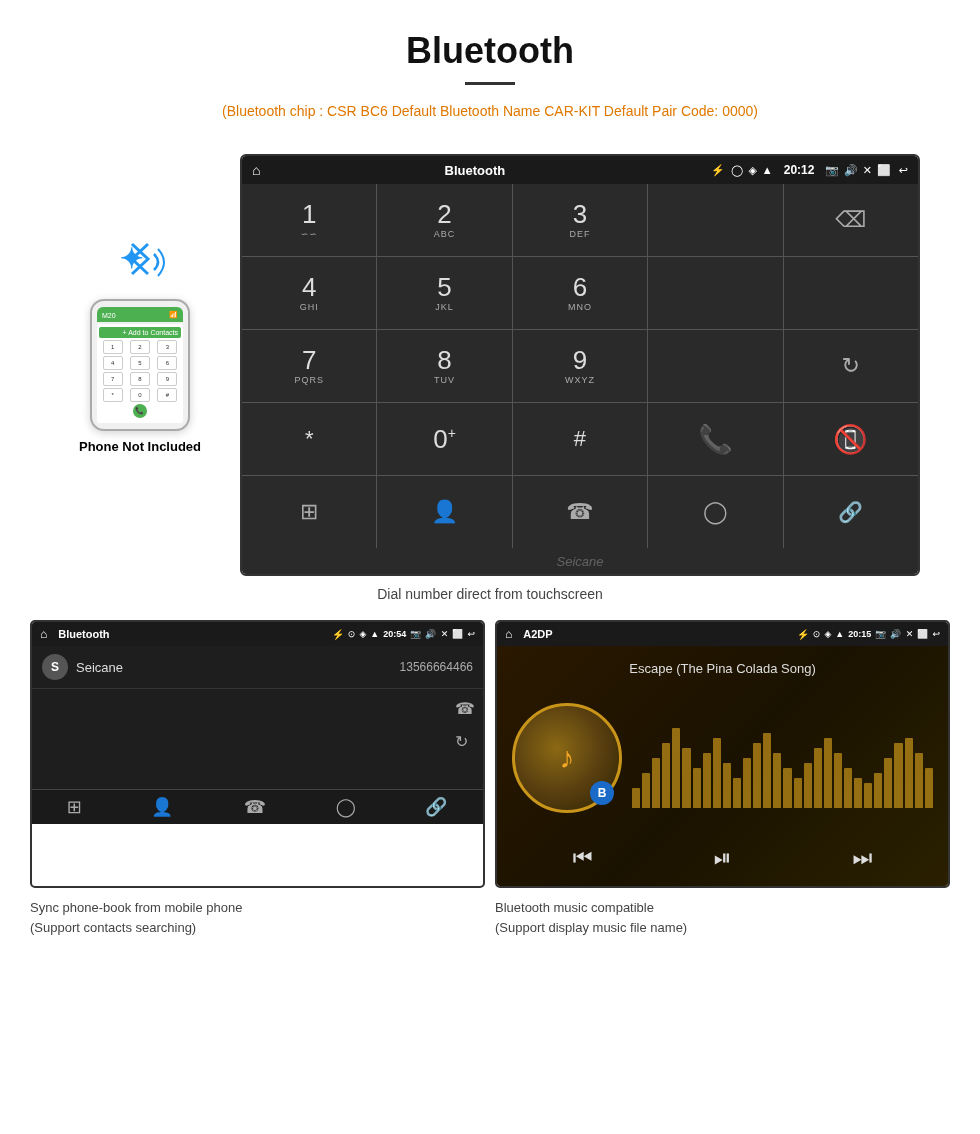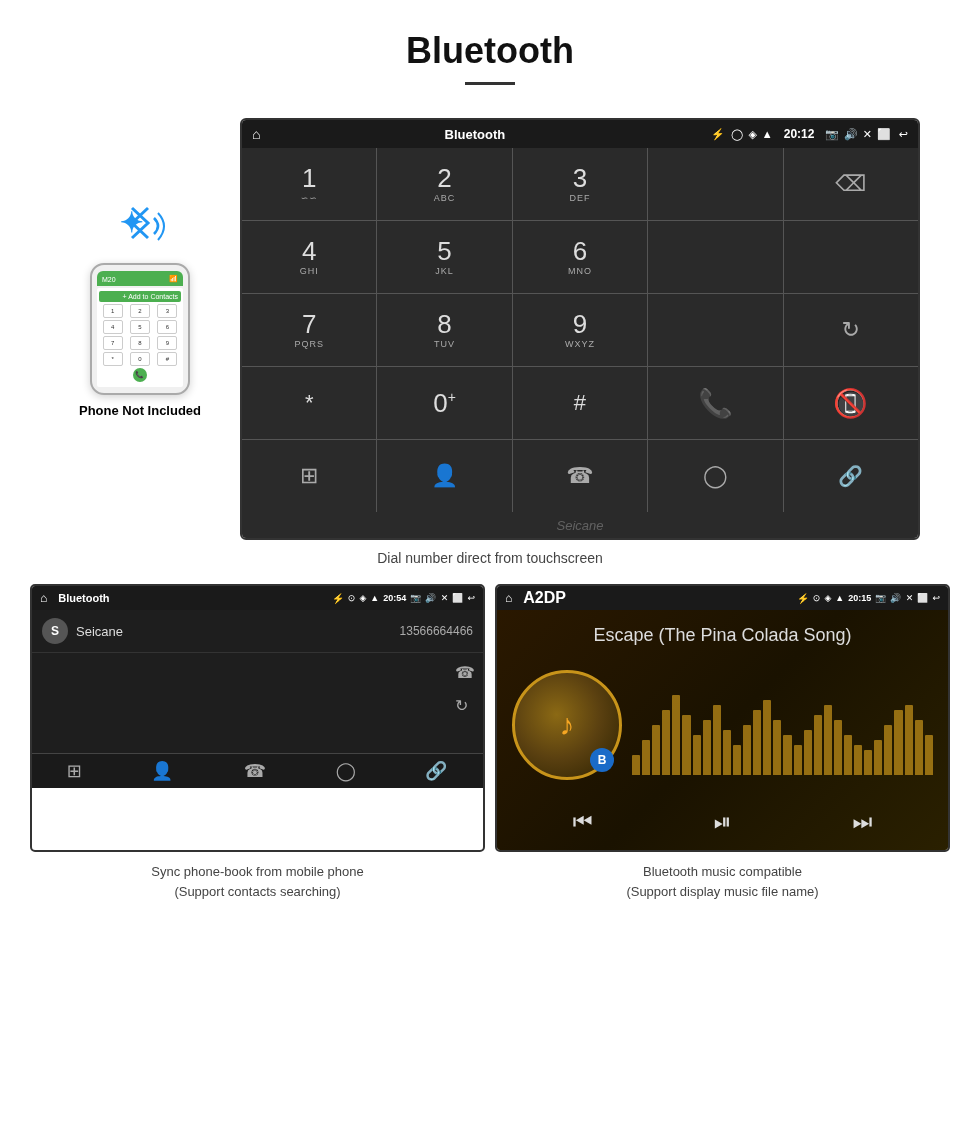--- a/index.html
+++ b/index.html
@@ -311,35 +311,35 @@
     .music-status-bar {
       background: #1a1a1a;
       display: flex;
       align-items: center;
       padding: 3px 8px;
       color: #fff;
       font-size: 10px;
       height: 24px;
     }
     .music-status-bar .ms-home { margin-right: 6px; font-size: 12px; }
-    .music-status-bar .ms-title { flex: 1; font-size: 16px; font-weight: bold; margin-left: 5px; }
+    .music-status-bar .ms-title { flex: 1; font-size: 11px; font-weight: bold; margin-left: 5px; }
     .music-status-bar .ms-right { display: flex; gap: 4px; font-size: 9px; align-items: center; }
 
     .music-content {
       background: linear-gradient(135deg, #2a1800, #1a1200, #2a2000);
       padding: 15px;
       display: flex;
       flex-direction: column;
       align-items: center;
       min-height: 240px;
       position: relative;
     }
     .music-song-title {
       color: #ddd;
-      font-size: 18px;
+      font-size: 13px;
       text-align: center;
       margin-bottom: 15px;
     }
     .music-main-area {
       display: flex;
       align-items: center;
       width: 100%;
       gap: 10px;
       flex: 1;
     }
@@ -398,35 +398,36 @@
       color: #ddd;
       font-size: 22px;
       cursor: pointer;
     }
 
     
     .bottom-captions {
       display: flex;
       gap: 10px;
       padding: 0 30px;
-      text-align: center;
+      text-align: left;
     }
     .bottom-cap {
       flex: 1;
       font-size: 13px;
       color: #444;
       line-height: 1.5;
     }
   </style>
 </head>
 <body>
 
 <div class="page-header">
   <h1 class="page-title">Bluetooth</h1>
   <div class="title-divider"></div>
+  <p class="bluetooth-specs">(Bluetooth chip : CSR BC6   Default Bluetooth Name CAR-KIT    Default Pair Code: 0000)</p>
 </div>
 
 <div class="main-screen-container">
 
   <div class="phone-aside">
     <div class="bt-icon-container">
       <span class="bt-symbol">✦</span>
       
       <svg width="60" height="60" viewBox="0 0 60 60">
 

